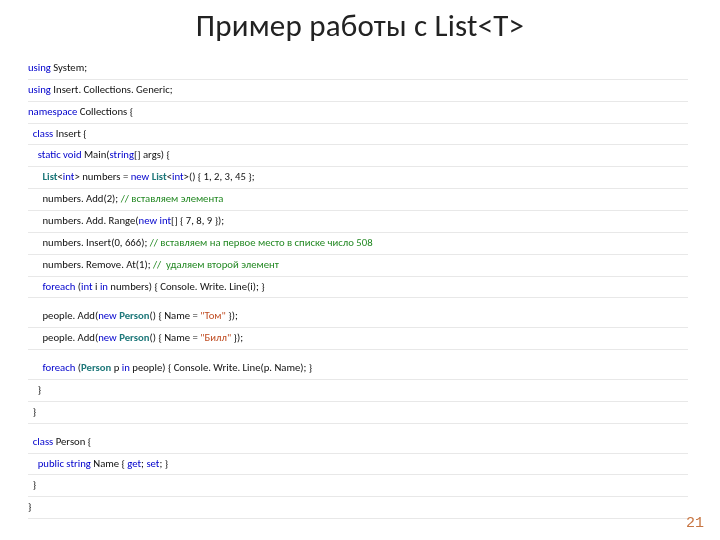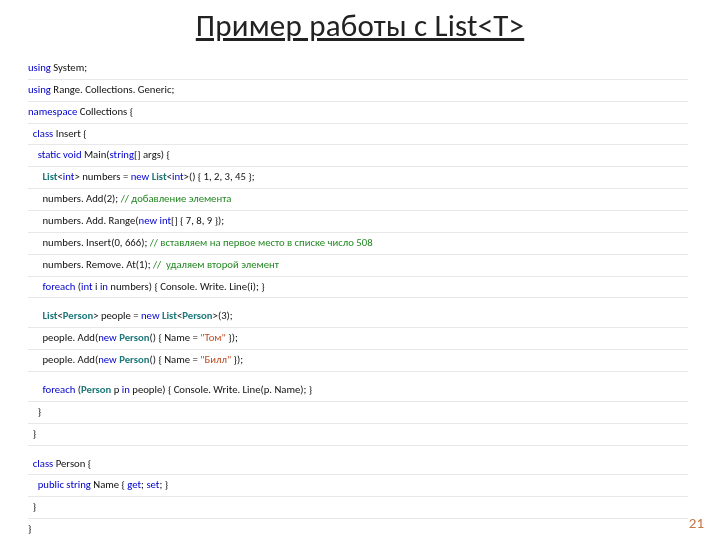--- a/index.html
+++ b/index.html
@@ -21,21 +21,20 @@
   .title {
     position: absolute;
     top: 6px;
     left: 0;
     width: 720px;
     text-align: center;
     font-size: 31px;
     font-weight: 400;
     color: #222;
     letter-spacing: 0.2px;
-    text-decoration: underline;
   }
   .code-block {
     position: absolute;
     top: 58px;
     left: 28px;
     width: 660px;
     font-size: 10.7px;
     line-height: 1.95;
     color: #111;
   }
@@ -48,43 +47,43 @@
   .kw   { color: #0000cc; }   
   .cls  { color: #1e787a; font-weight: bold; }   
   .str  { color: #bf4a1f; }   
   .cmt  { color: #228822; }   
   .page-num {
     position: absolute;
     right: 16px;
     bottom: 8px;
     font-size: 15px;
     color: #c77542;
+    font-family: Liberation Mono, monospace;
   }
 </style>
 </head>
 <body>
 
 <div class="slide">
 
   <div class="title">Пример работы с List&lt;T&gt;</div>
 
   <div class="code-block">
     <div><span class="kw">using</span><span> System;</span></div>
-    <div><span class="kw">using</span><span> Range. Collections. Generic;</span></div>
+    <div><span class="kw">using</span><span> Insert. Collections. Generic;</span></div>
     <div><span class="kw">namespace</span><span> Collections {</span></div>
     <div>  <span class="kw">class</span><span> Insert {</span></div>
     <div>    <span class="kw">static void</span><span> Main(</span><span class="kw">string</span><span>[] args) {</span></div>
     <div>      <span class="cls">List</span><span>&lt;</span><span class="kw">int</span><span>&gt; numbers = </span><span class="kw">new</span><span class="cls"> List</span><span>&lt;</span><span class="kw">int</span><span>&gt;() { 1, 2, 3, 45 };</span></div>
-    <div>      <span>numbers. Add(2); </span><span class="cmt">// добавление элемента</span></div>
+    <div>      <span>numbers. Add(2); </span><span class="cmt">// вставляем элемента</span></div>
     <div>      <span>numbers. Add. Range(</span><span class="kw">new int</span><span>[] { 7, 8, 9 });</span></div>
     <div>      <span>numbers. Insert(0, 666); </span><span class="cmt">// вставляем на первое место в списке число 508</span></div>
     <div>      <span>numbers. Remove. At(1); </span><span class="cmt">//  удаляем второй элемент</span></div>
     <div>      <span class="kw">foreach</span><span> (</span><span class="kw">int</span><span> i </span><span class="kw">in</span><span> numbers) { Console. Write. Line(i); }</span></div>
     <div style="border-bottom:none;height:8px"> </div>
-    <div>      <span class="cls">List</span><span>&lt;</span><span class="cls">Person</span><span>&gt; people = </span><span class="kw">new</span><span class="cls"> List</span><span>&lt;</span><span class="cls">Person</span><span>&gt;(3);</span></div>
     <div>      <span>people. Add(</span><span class="kw">new</span><span class="cls"> Person</span><span>() { Name = </span><span class="str">"Том"</span><span> }); </span></div>
     <div>      <span>people. Add(</span><span class="kw">new</span><span class="cls"> Person</span><span>() { Name = </span><span class="str">"Билл"</span><span> });</span></div>
     <div style="border-bottom:none;height:8px"> </div>
     <div>      <span class="kw">foreach</span><span> (</span><span class="cls">Person</span><span> p </span><span class="kw">in</span><span> people) { Console. Write. Line(p. Name); }</span></div>
     <div>    <span>}</span></div>
     <div>  <span>}</span></div>
     <div style="border-bottom:none;height:8px"> </div>
     <div>  <span class="kw">class</span><span> Person {</span></div>
     <div>    <span class="kw">public string</span><span> Name { </span><span class="kw">get</span><span>; </span><span class="kw">set</span><span>; }</span></div>
     <div>  <span>}</span></div>

